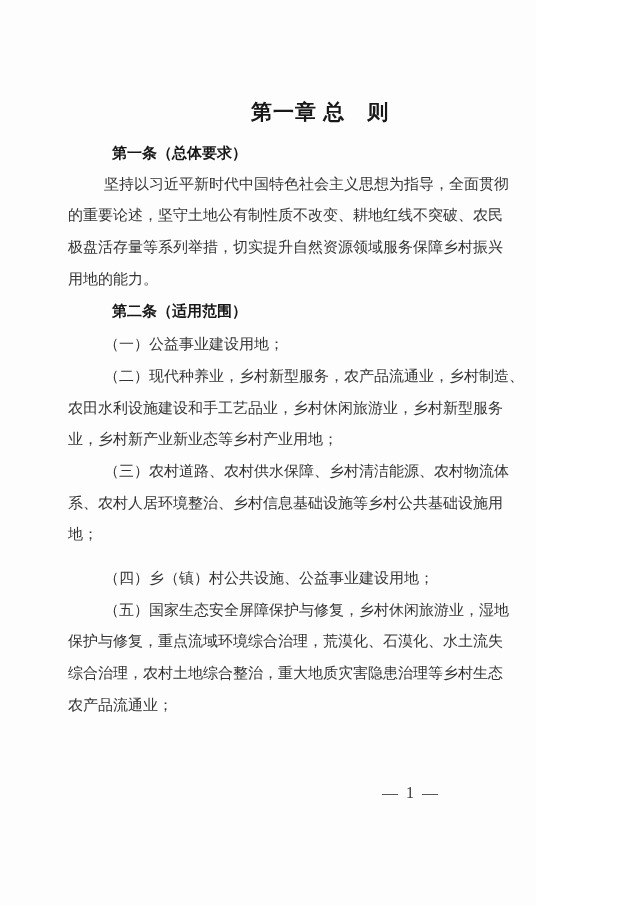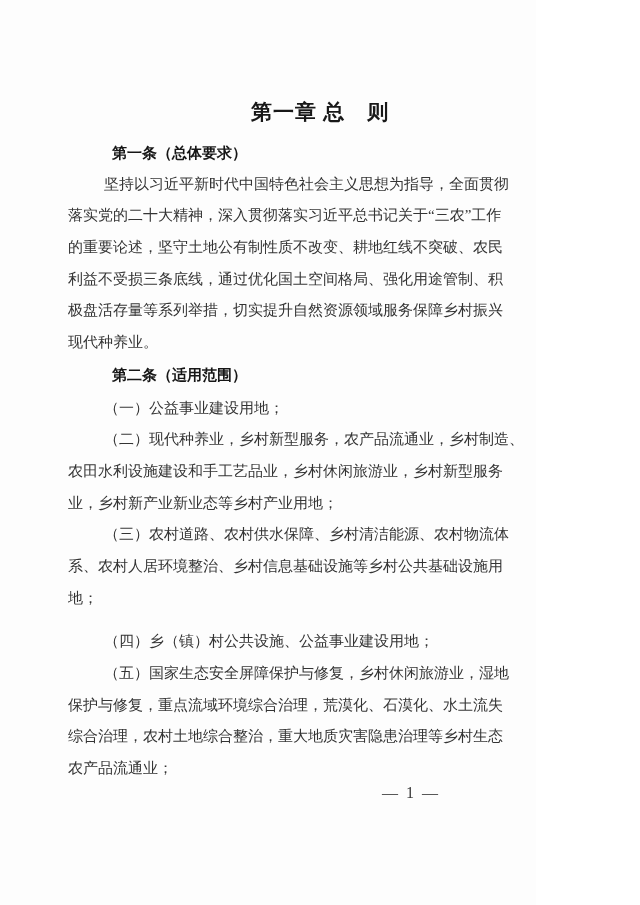--- a/index.html
+++ b/index.html
@@ -65,25 +65,23 @@
 <body>
 
 <div class="page">
   <div class="doc">
 
     <div class="chapter-title">第一章 总　则</div>
 
     <div class="line heading">第一条（总体要求）</div>
 
     <div class="line indent">坚持以习近平新时代中国特色社会主义思想为指导，全面贯彻</div>
-    <div class="line">落实党的二十大精神，深入贯彻落实习近平总书记关于“三农”工作</div>
     <div class="line">的重要论述，坚守土地公有制性质不改变、耕地红线不突破、农民</div>
-    <div class="line">利益不受损三条底线，通过优化国土空间格局、强化用途管制、积</div>
     <div class="line">极盘活存量等系列举措，切实提升自然资源领域服务保障乡村振兴</div>
-    <div class="line">现代种养业。</div>
+    <div class="line">用地的能力。</div>
 
     <div class="line heading">第二条（适用范围）</div>
 
     <div class="line indent mt2">（一）公益事业建设用地；</div>
     <div class="line indent">（二）现代种养业，乡村新型服务，农产品流通业，乡村制造、</div>
     <div class="line">农田水利设施建设和手工艺品业，乡村休闲旅游业，乡村新型服务</div>
     <div class="line">业，乡村新产业新业态等乡村产业用地；</div>
     <div class="line indent">（三）农村道路、农村供水保障、乡村清洁能源、农村物流体</div>
     <div class="line">系、农村人居环境整治、乡村信息基础设施等乡村公共基础设施用</div>
     <div class="line">地；</div>

